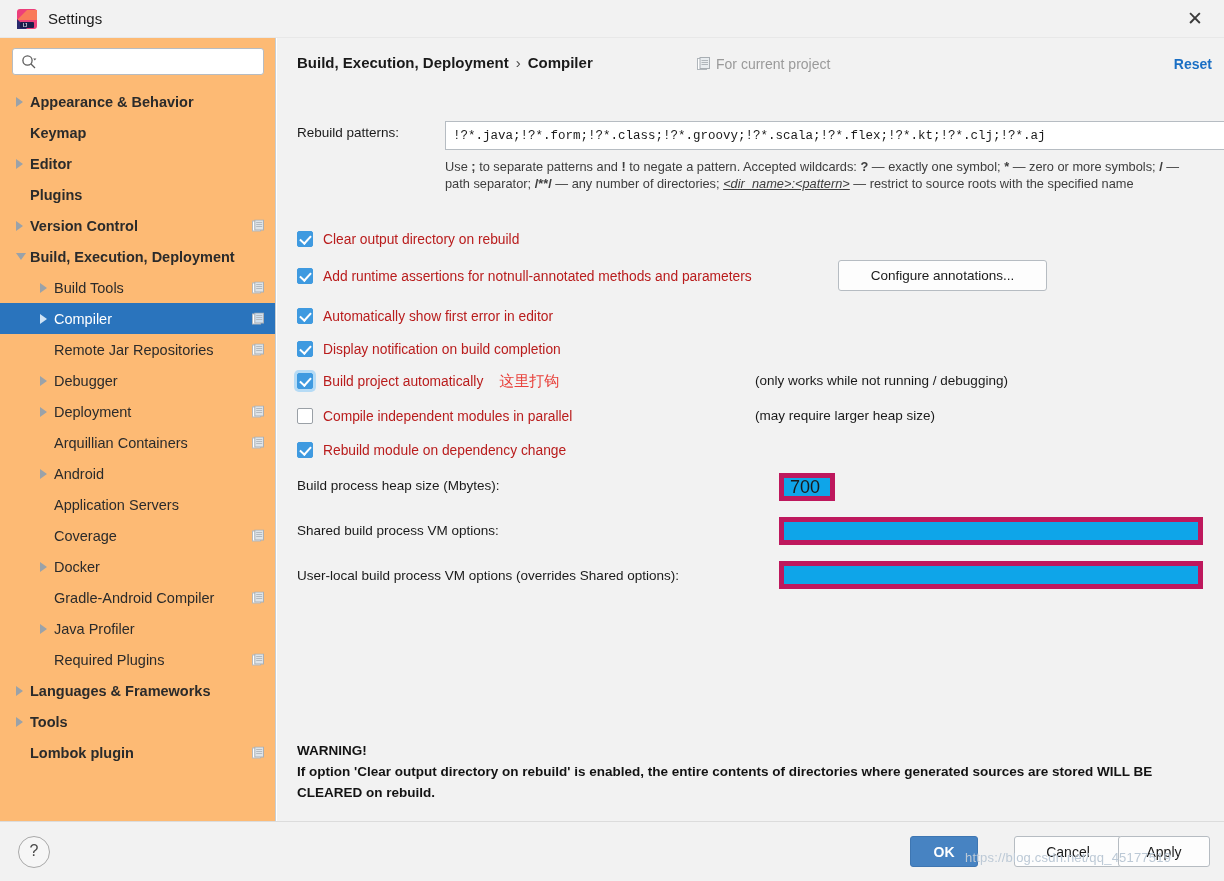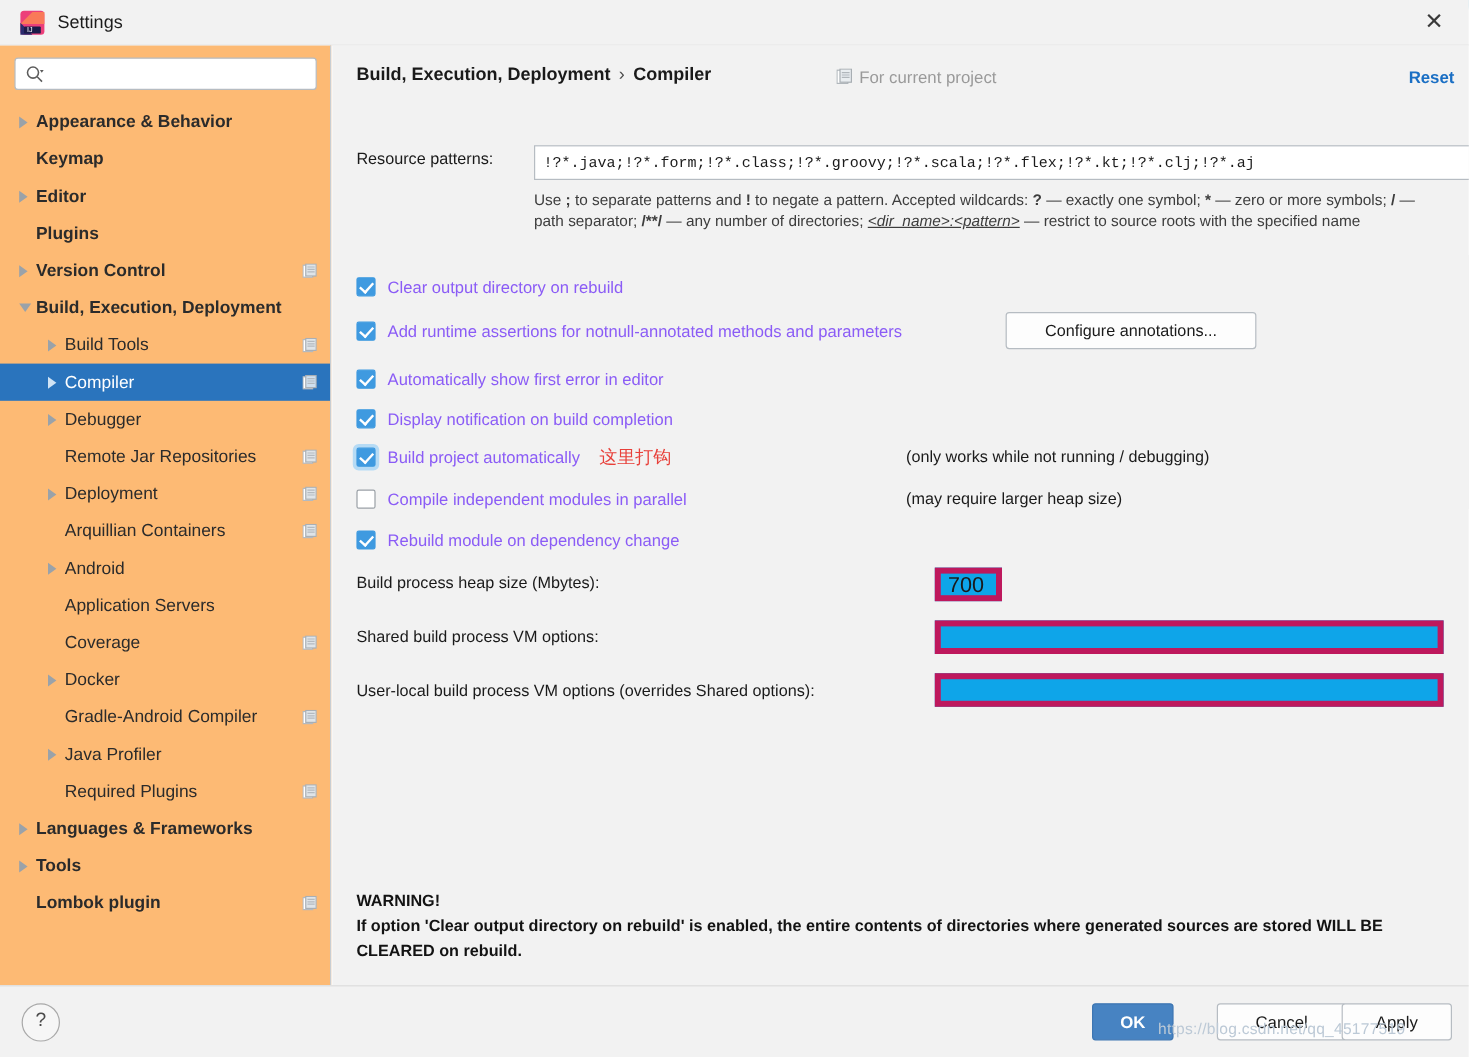--- a/index.html
+++ b/index.html
@@ -220,21 +220,21 @@
     position: absolute;
     left: 4px; top: 1px;
     width: 5px; height: 9px;
     border: solid #ffffff;
     border-width: 0 2px 2px 0;
     transform: rotate(42deg);
   }
   .cbox.focused {
     box-shadow: 0 0 0 3px #b6dbf5;
   }
-  .cb-text { font-size: 13.8px; color: #8b5cf6; white-space: nowrap; text-align: center; }
+  .cb-text { font-size: 13.8px; color: #b91c1c; white-space: nowrap; text-align: center; }
   .cn-annot {
     color: #e8403a; font-size: 15px; margin-left: 16px; white-space: nowrap;
   }
   .side-note {
     position: absolute; left: 478px;
     font-size: 13.5px; color: #1a1a1a; white-space: nowrap;
   }
 
   #configure-annotations-btn {
     position: absolute; left: 561px; top: 222px;
@@ -422,36 +422,36 @@
         <svg viewBox="0 0 12 13" class="copy-badge">
           <rect x="0.5" y="1.5" width="8" height="10" fill="#ffffff" stroke="#b4bac0"></rect>
           <rect x="2.8" y="0.5" width="8.7" height="10" fill="#cfe0f0" stroke="#a9afb5"></rect>
           <line x1="4.2" y1="3" x2="10.2" y2="3" stroke="#b4bac0"></line>
           <line x1="4.2" y1="5" x2="10.2" y2="5" stroke="#b4bac0"></line>
           <line x1="4.2" y1="7" x2="10.2" y2="7" stroke="#b4bac0"></line>
         </svg>
       </div>
       <div class="tree-row lvl1">
         <span class="arrow-slot">
+          <span class="arrow none"></span>
+        </span>
+        <span class="tree-label">Remote Jar Repositories</span>
+        <svg viewBox="0 0 12 13" class="copy-badge">
+          <rect x="0.5" y="1.5" width="8" height="10" fill="#ffffff" stroke="#b4bac0"></rect>
+          <rect x="2.8" y="0.5" width="8.7" height="10" fill="#dfe4e8" stroke="#a9afb5"></rect>
+          <line x1="4.2" y1="3" x2="10.2" y2="3" stroke="#b4bac0"></line>
+          <line x1="4.2" y1="5" x2="10.2" y2="5" stroke="#b4bac0"></line>
+          <line x1="4.2" y1="7" x2="10.2" y2="7" stroke="#b4bac0"></line>
+        </svg>
+      </div>
+      <div class="tree-row lvl1">
+        <span class="arrow-slot">
           <span class="arrow "></span>
         </span>
         <span class="tree-label">Debugger</span>
-      </div>
-      <div class="tree-row lvl1">
-        <span class="arrow-slot">
-          <span class="arrow none"></span>
-        </span>
-        <span class="tree-label">Remote Jar Repositories</span>
-        <svg viewBox="0 0 12 13" class="copy-badge">
-          <rect x="0.5" y="1.5" width="8" height="10" fill="#ffffff" stroke="#b4bac0"></rect>
-          <rect x="2.8" y="0.5" width="8.7" height="10" fill="#dfe4e8" stroke="#a9afb5"></rect>
-          <line x1="4.2" y1="3" x2="10.2" y2="3" stroke="#b4bac0"></line>
-          <line x1="4.2" y1="5" x2="10.2" y2="5" stroke="#b4bac0"></line>
-          <line x1="4.2" y1="7" x2="10.2" y2="7" stroke="#b4bac0"></line>
-        </svg>
       </div>
       <div class="tree-row lvl1">
         <span class="arrow-slot">
           <span class="arrow "></span>
         </span>
         <span class="tree-label">Deployment</span>
         <svg viewBox="0 0 12 13" class="copy-badge">
           <rect x="0.5" y="1.5" width="8" height="10" fill="#ffffff" stroke="#b4bac0"></rect>
           <rect x="2.8" y="0.5" width="8.7" height="10" fill="#dfe4e8" stroke="#a9afb5"></rect>
           <line x1="4.2" y1="3" x2="10.2" y2="3" stroke="#b4bac0"></line>
@@ -575,21 +575,21 @@
       <rect x="3" y="0.5" width="9.5" height="11" fill="#e9edf0" stroke="#a8aeb3"></rect>
       <line x1="4.5" y1="3.5" x2="11" y2="3.5" stroke="#b0b6bb"></line>
       <line x1="4.5" y1="5.5" x2="11" y2="5.5" stroke="#b0b6bb"></line>
       <line x1="4.5" y1="7.5" x2="11" y2="7.5" stroke="#b0b6bb"></line>
     </svg>
     <span>For current project</span>
   </div>
 
   <div id="reset-link">Reset</div>
 
-  <div id="rp-label">Resource patterns:</div>
+  <div id="rp-label">Rebuild patterns:</div>
   <div id="rp-field-wrap">
     <input id="rp-input" type="text" value="!?*.java;!?*.form;!?*.class;!?*.groovy;!?*.scala;!?*.flex;!?*.kt;!?*.clj;!?*.aj" style="">
     <svg id="rp-expand" viewBox="0 0 15 15">
       <path d="M8 7 L13 2" stroke="#8b9096" stroke-width="1.2" fill="none"></path>
       <path d="M9.6 2 L13.4 2 L13.4 5.6" stroke="#8b9096" stroke-width="1.2" fill="none"></path>
       <path d="M7 8 L2 13" stroke="#8b9096" stroke-width="1.2" fill="none"></path>
       <path d="M5.4 13 L1.6 13 L1.6 9.4" stroke="#8b9096" stroke-width="1.2" fill="none"></path>
     </svg>
   </div>
 

